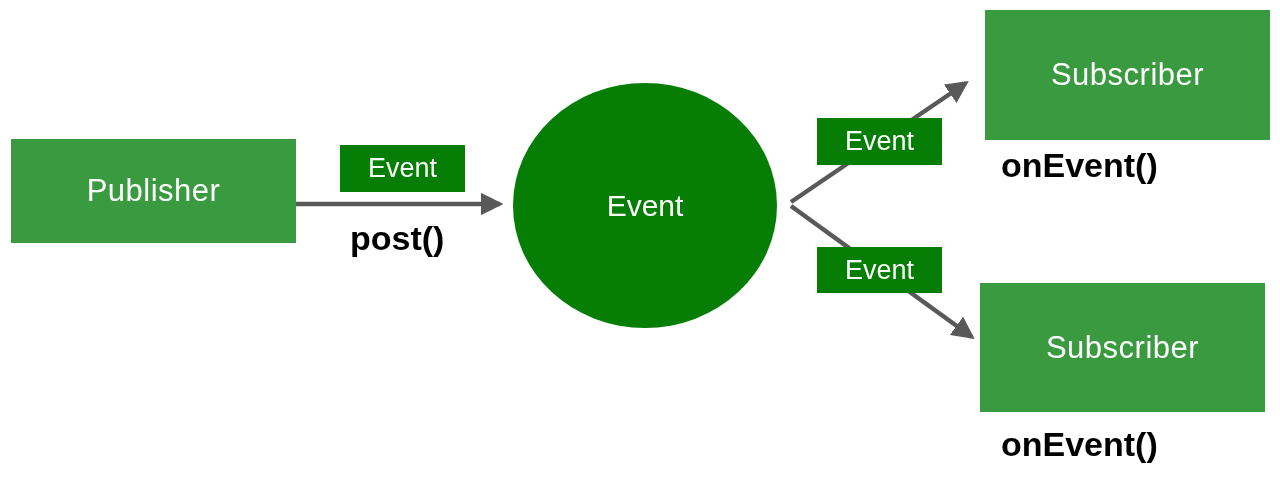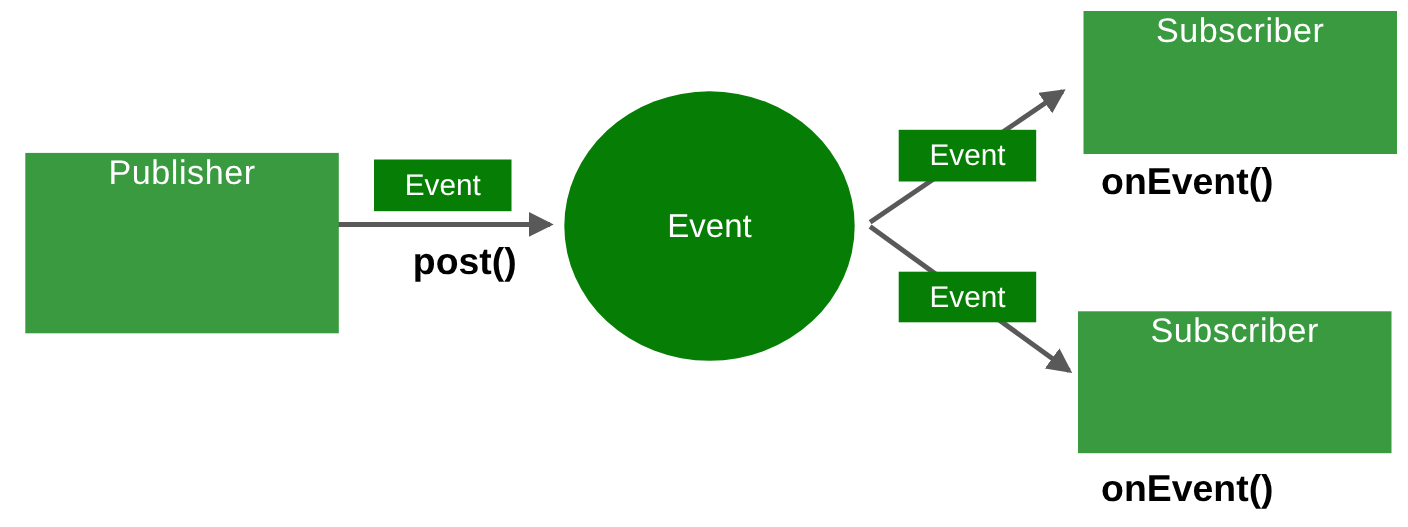--- a/index.html
+++ b/index.html
@@ -17,20 +17,21 @@
     background: var(--background, #ffffff);
     overflow: hidden;
   }
   .abs { position: absolute; }
 
   
   .node-box {
     background: var(--node-green, #3a9a40);
     color: var(--label-text, #ffffff);
     display: flex;
+    align-items: center;
     justify-content: center;
     font-size: 31px;
     font-weight: 300;
     letter-spacing: 0.5px;
   }
 
   
   .event-badge {
     background: var(--dark-green, #067e06);
     color: var(--label-text, #ffffff);
@@ -95,29 +96,29 @@
       <line x1="296" y1="204" x2="500" y2="204" marker-end="url(#arrowhead)"></line>
     </g>
     <g>
       <line x1="791" y1="202" x2="966" y2="83" marker-end="url(#arrowhead)"></line>
     </g>
     <g>
       <line x1="791" y1="206" x2="972" y2="337" marker-end="url(#arrowhead)"></line>
     </g>
   </svg>
 
-  <div class="abs node-box" style="left:11px; top:139px; width:285px; height:164px;margin-left:12px;">
+  <div class="abs node-box" style="left:11px; top:139px; width:285px; height:104px;">
     <span>Publisher</span>
   </div>
 
   <div class="abs event-badge" style="left:340px; top:145px; width:125px; height:47px;">
     <span>Event</span>
   </div>
 
-  <div class="abs method-label" style="left:350px; top:219px; width:145px; text-align:center;">post()</div>
+  <div class="abs method-label" style="left:350px; top:219px; width:145px; text-align:left;">post()</div>
 
   <div class="abs bus-circle" style="left:513px; top:83px; width:264px; height:245px;">
     <span>Event</span>
   </div>
 
   <div class="abs event-badge" style="left:817px; top:118px; width:125px; height:47px;">
     <span>Event</span>
   </div>
 
   <div class="abs event-badge" style="left:817px; top:247px; width:125px; height:46px;">

